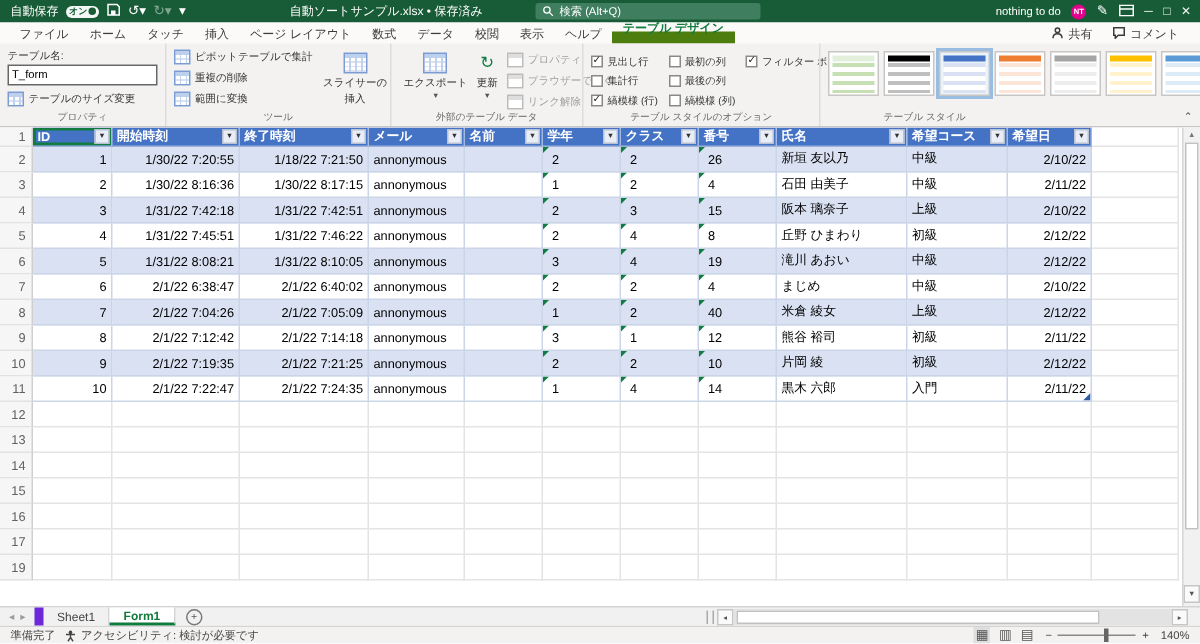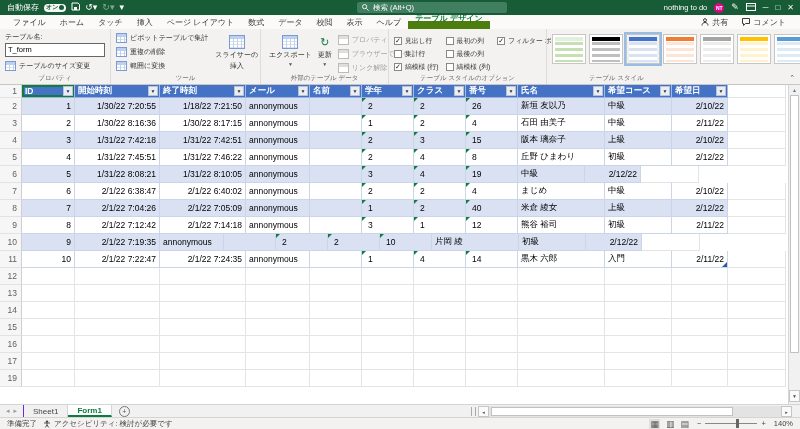--- a/index.html
+++ b/index.html
@@ -67,21 +67,21 @@
   .handle:after{content:"";position:absolute;right:0;bottom:0;border-bottom:5px solid #2E5B9F;border-left:5px solid transparent;}
   .vscroll{position:absolute;right:0;top:0;width:12px;height:319px;background:#F1F1F1;border-left:1px solid #D6D6D6;box-sizing:border-box;}
   .vs-up{position:absolute;top:0;left:0;right:0;height:10px;display:flex;align-items:center;justify-content:center;font-size:5px;color:#777;}
   .vs-thumb{position:absolute;top:10px;left:1px;width:9px;height:258px;background:#fff;border:1px solid #C1C1C1;box-sizing:border-box;}
   .vs-down{position:absolute;bottom:2px;left:0;width:11px;height:12px;border:1px solid #C8C6C4;background:#FAFAFA;display:flex;align-items:center;justify-content:center;font-size:5px;color:#555;box-sizing:border-box;}
 
   
   .sheetbar{height:13px;background:#F1F1F1;border-top:1px solid #D4D4D4;display:flex;align-items:stretch;font-size:8px;color:#444;position:relative;box-sizing:border-box;}
   .snav{display:flex;align-items:center;gap:4px;padding:0 6px;color:#9b9b9b;font-size:7px;}
   .stab{display:flex;align-items:center;padding:0 9px;border-right:1px solid #D4D4D4;background:#F1F1F1;}
-  .stab:first-of-type{border-left:1px solid #6d28d9;}
+  .stab:first-of-type{border-left:6px solid #6d28d9;}
   .stab.active{background:#fff;color:#0F7B3D;font-weight:bold;border-bottom:2px solid #0F7B3D;box-sizing:border-box;}
   .newsheet{display:flex;align-items:center;padding:0 7px;}
   .newsheet span{width:9px;height:9px;border:1px solid #777;border-radius:50%;font-size:7px;line-height:7px;display:flex;align-items:center;justify-content:center;color:#555;}
   .hscroll{position:absolute;left:478px;right:8px;top:1px;height:11px;display:flex;align-items:center;}
   .hs-btn{width:11px;height:11px;border:1px solid #C8C6C4;background:#FAFAFA;display:flex;align-items:center;justify-content:center;font-size:5px;color:#555;box-sizing:border-box;flex:none;}
   .hs-track{flex:1;height:11px;background:#E3E3E3;position:relative;}
   .hs-thumb{position:absolute;left:2px;top:1px;height:9px;width:83%;background:#fff;border:1px solid #C1C1C1;box-sizing:border-box;}
   .splitter{position:absolute;left:471px;top:2px;width:3px;height:9px;border-left:1px solid #AAA;border-right:1px solid #AAA;}
 
   
@@ -106,20 +106,21 @@
           <span class="autosave-dot"></span>
       </span>
       <span class="tb-ic"><svg width="9" height="9" viewBox="0 0 9 9">
             <path d="M1 1h6l1.5 1.5V8H1z" fill="none" stroke="#fff" stroke-width="1"></path>
             <rect x="3" y="5" width="3" height="3" fill="#fff"></rect>
           </svg></span>
       <span class="tb-ic">↺▾</span>
       <span class="tb-ic dim">↻▾</span>
       <span class="tb-ic">▾</span>
     </div>
+    <span class="tb-title">自動ソートサンプル.xlsx • 保存済み</span>
     <div class="searchbox">
       <svg width="7" height="7" viewBox="0 0 8 8">
           <circle cx="3" cy="3" r="2.4" fill="none" stroke="#fff" stroke-width="1"></circle>
           <line x1="5" y1="5" x2="7.5" y2="7.5" stroke="#fff" stroke-width="1"></line>
         </svg>
       <span>検索 (Alt+Q)</span>
     </div>
     <div class="tb-right">
       <span>nothing to do</span>
       <span class="avatar">NT</span>
@@ -421,20 +422,21 @@
         <div class="srow">
           <div class="rn">6</div>
           <div class="cell table band r" style="width: 53px;">5</div>
           <div class="cell table band r" style="width: 85px;">1/31/22 8:08:21</div>
           <div class="cell table band r" style="width: 86px;">1/31/22 8:10:05</div>
           <div class="cell table band" style="width: 64px;">annonymous</div>
           <div class="cell table band" style="width: 52px;"></div>
           <div class="cell table band err" style="width: 52px; padding-left: 6px;">3</div>
           <div class="cell table band err" style="width: 52px; padding-left: 6px;">4</div>
           <div class="cell table band err" style="width: 52px; padding-left: 6px;">19</div>
+          <div class="cell table band" style="width: 87px;">滝川 あおい</div>
           <div class="cell table band" style="width: 67px;">中級</div>
           <div class="cell table band r" style="width: 56px;">2/12/22</div>
           <div class="cell" style="width: 58px;"></div>
         </div>
         <div class="srow">
           <div class="rn">7</div>
           <div class="cell table r" style="width: 53px;">6</div>
           <div class="cell table r" style="width: 85px;">2/1/22 6:38:47</div>
           <div class="cell table r" style="width: 86px;">2/1/22 6:40:02</div>
           <div class="cell table" style="width: 64px;">annonymous</div>
@@ -474,20 +476,21 @@
           <div class="cell table err" style="width: 52px; padding-left: 6px;">12</div>
           <div class="cell table" style="width: 87px;">熊谷 裕司</div>
           <div class="cell table" style="width: 67px;">初級</div>
           <div class="cell table r" style="width: 56px;">2/11/22</div>
           <div class="cell" style="width: 58px;"></div>
         </div>
         <div class="srow">
           <div class="rn">10</div>
           <div class="cell table band r" style="width: 53px;">9</div>
           <div class="cell table band r" style="width: 85px;">2/1/22 7:19:35</div>
+          <div class="cell table band r" style="width: 86px;">2/1/22 7:21:25</div>
           <div class="cell table band" style="width: 64px;">annonymous</div>
           <div class="cell table band" style="width: 52px;"></div>
           <div class="cell table band err" style="width: 52px; padding-left: 6px;">2</div>
           <div class="cell table band err" style="width: 52px; padding-left: 6px;">2</div>
           <div class="cell table band err" style="width: 52px; padding-left: 6px;">10</div>
           <div class="cell table band" style="width: 87px;">片岡 綾</div>
           <div class="cell table band" style="width: 67px;">初級</div>
           <div class="cell table band r" style="width: 56px;">2/12/22</div>
           <div class="cell" style="width: 58px;"></div>
         </div>

